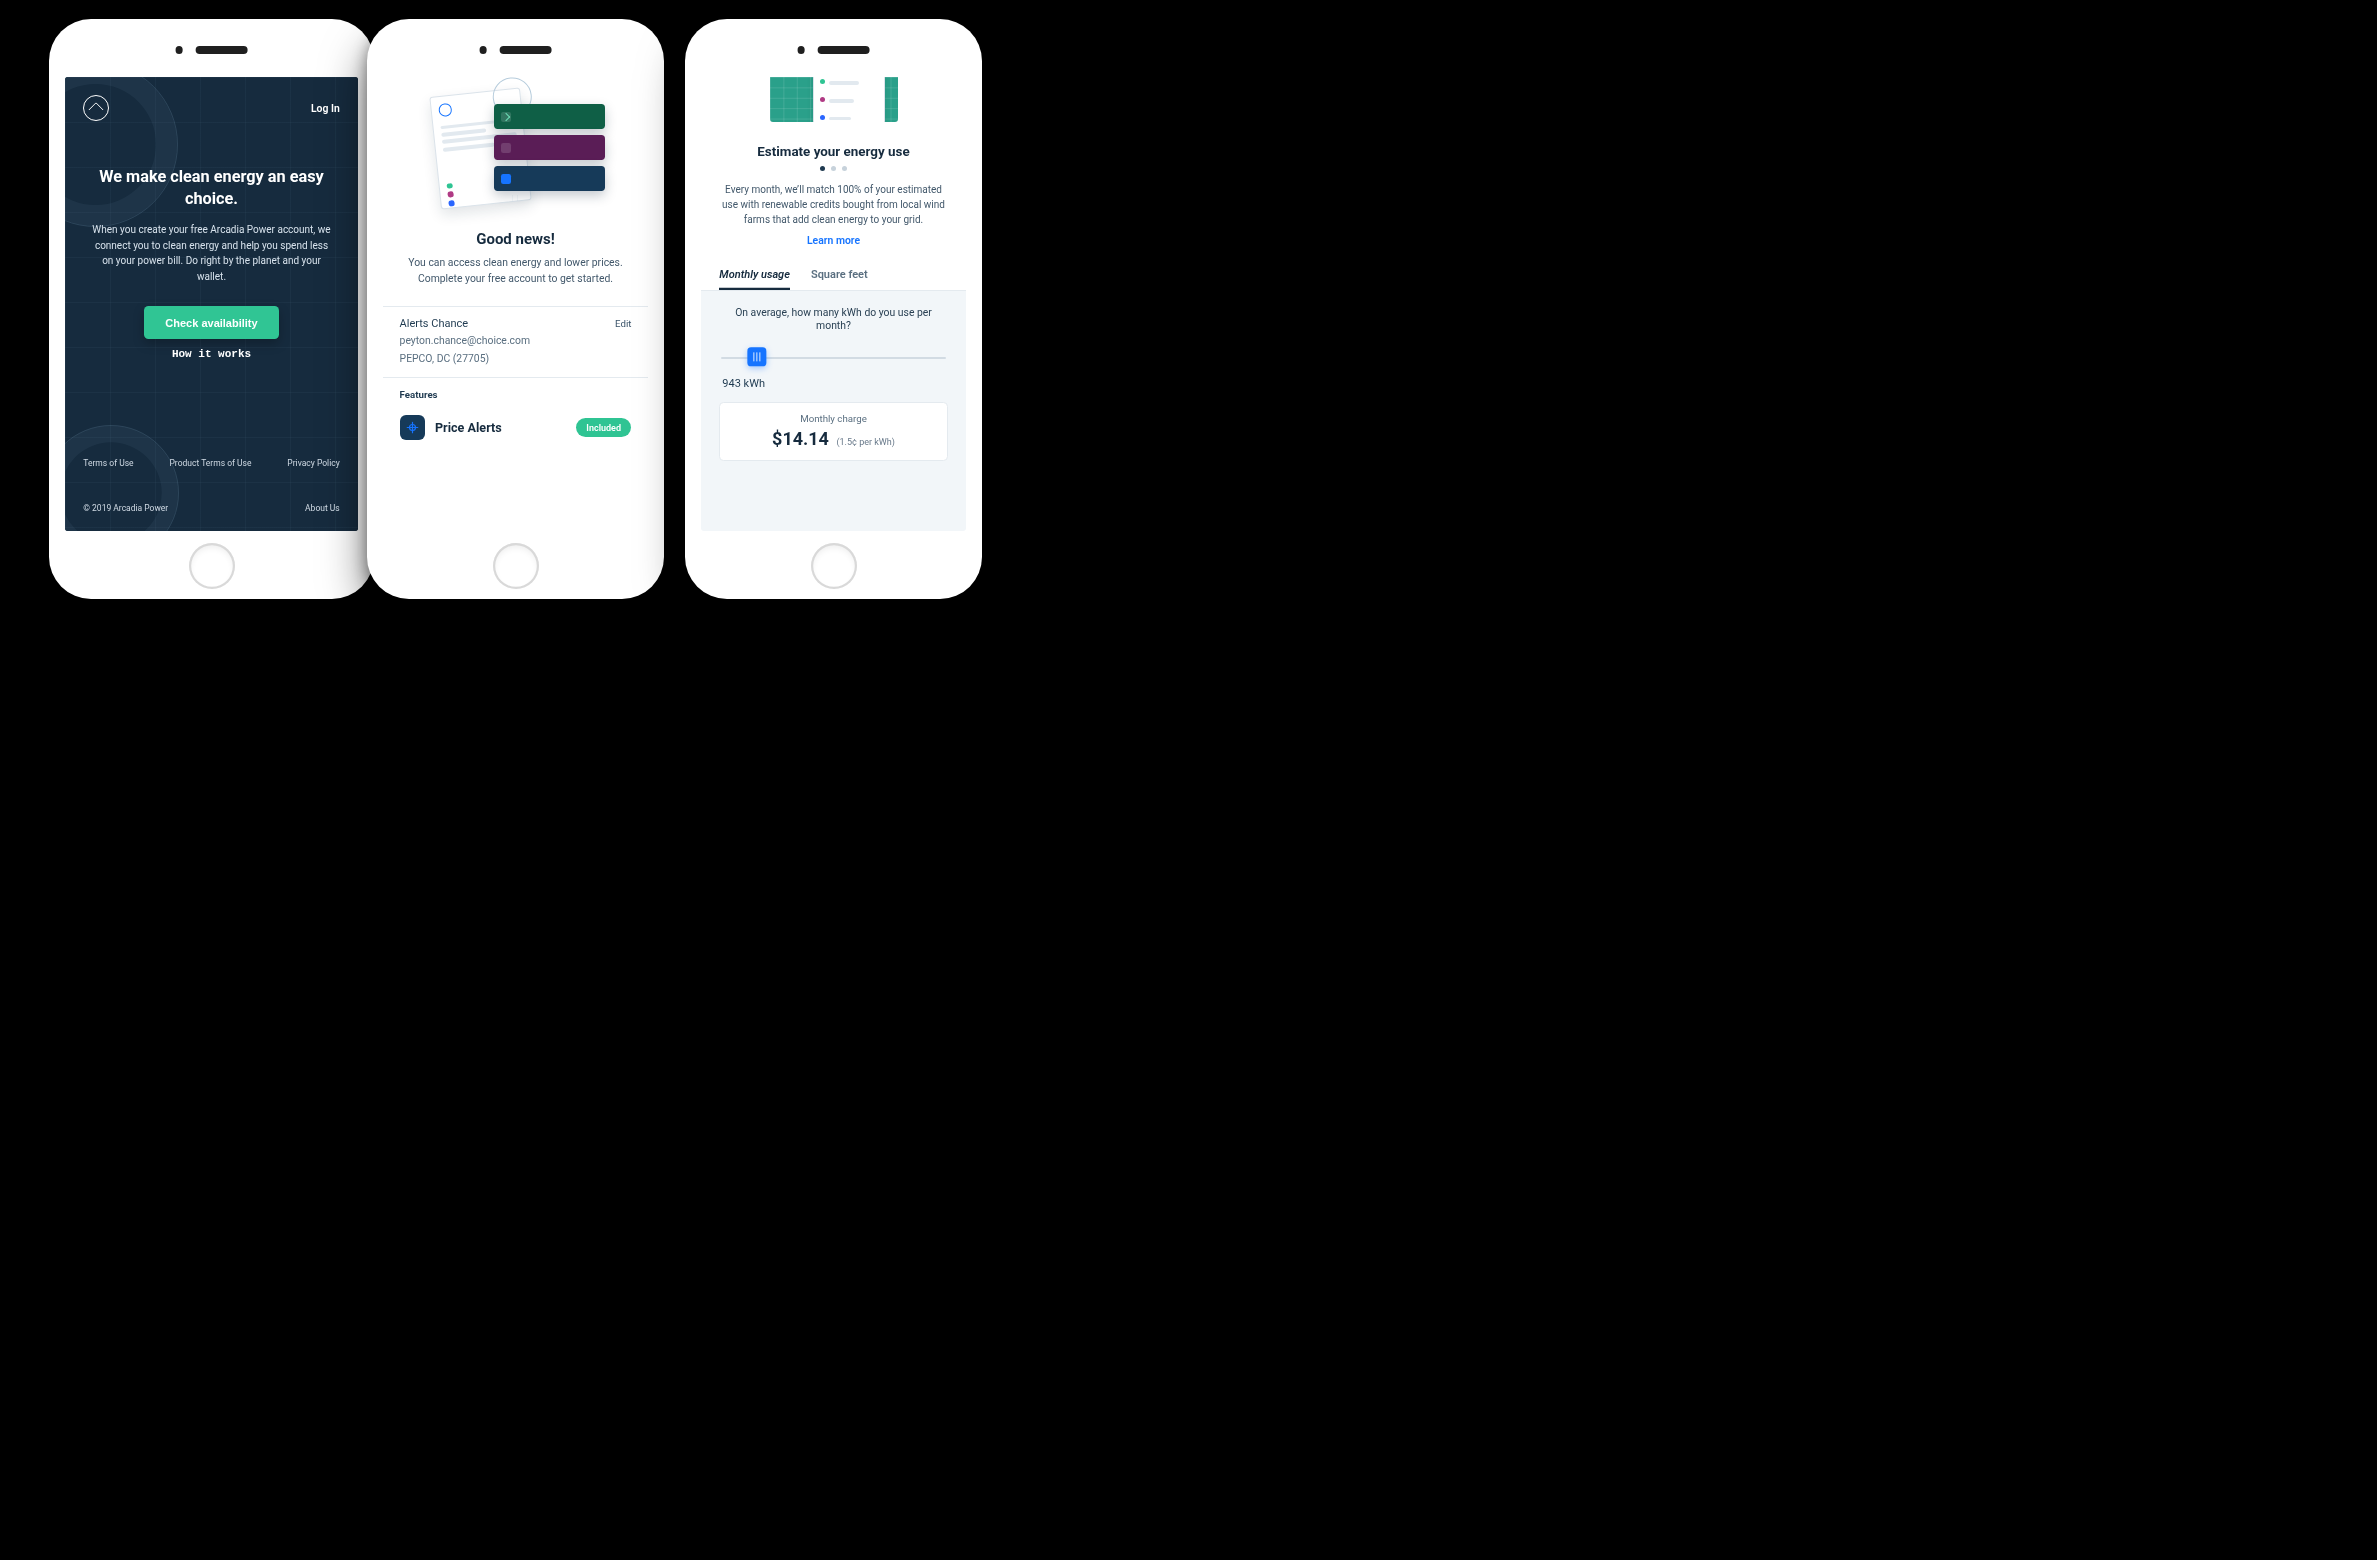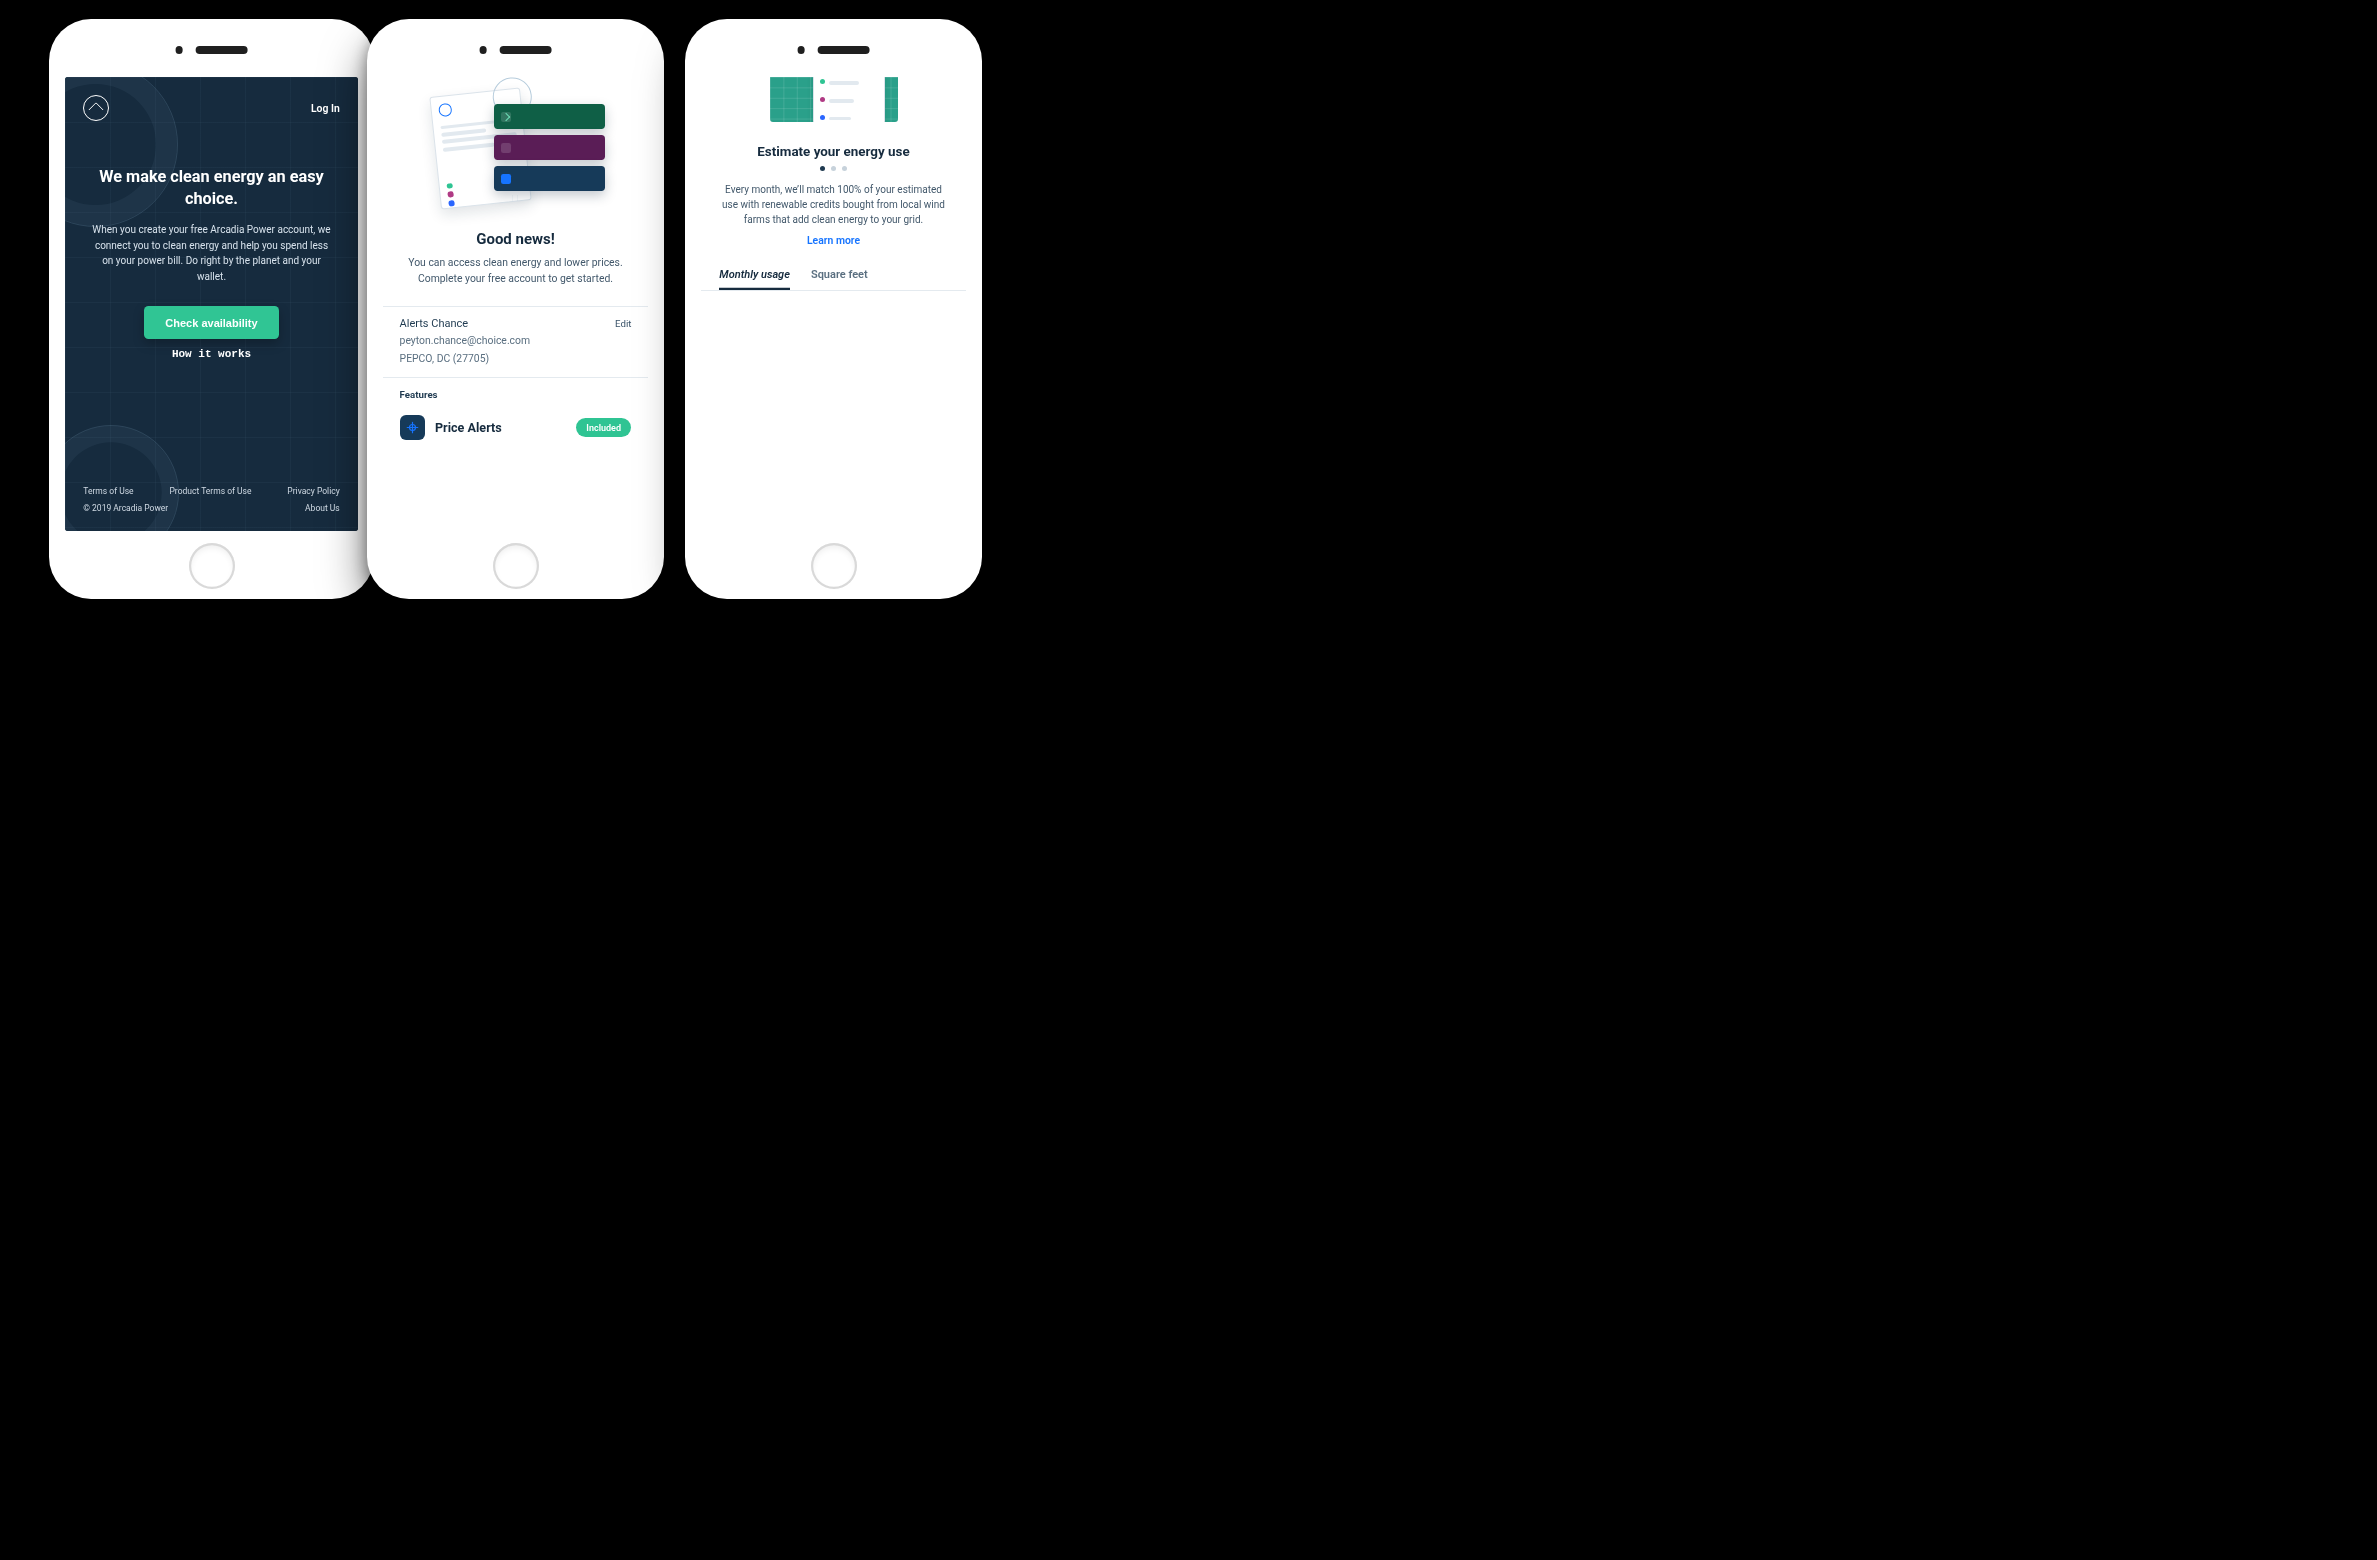--- a/index.html
+++ b/index.html
@@ -33,21 +33,21 @@
 .topbar { display:flex; justify-content:space-between; align-items:center; font-size:10.4px; font-weight:600; }
 .logo { width:24px; height:24px; border:1.9px solid #fff; border-radius:50%; position:relative; display:inline-block; }
 .logo::before { content:""; position:absolute; left:50%; top:58%; width:10.4px; height:10.4px; border:1.9px solid #fff; border-bottom:none; border-right:none; transform:translate(-50%,-50%) rotate(45deg); border-radius:1.5px 0 0 0; }
 
 .hero-title { text-align:center; font-size:16.3px; font-weight:700; line-height:1.35; margin:45px 6px 12px; }
 .hero-body  { text-align:center; font-size:10px; line-height:1.55; margin:0 6px 22px; color:#d7e2ec; }
 .cta { align-self:center; background:#30c594; color:#fff; border:none; border-radius:4.5px; padding:10.4px 21px; font-size:11px; font-weight:600; box-shadow:0 4.5px 10.4px rgba(0,0,0,.25); cursor:pointer; }
 .how { text-align:center; font-size:11px; font-weight:600; margin-top:9px; cursor:pointer;font-family:Liberation Mono, monospace; }
 .footer { margin-top:auto; font-size:8.5px; display:flex; flex-direction:column; gap:7.4px; color:#cfd9e3; }
 .footer-row { display:flex; justify-content:space-between; gap:7.4px; }
-.footer-row span { cursor:pointer; }
+.footer-row span { cursor:pointer;margin-top:28px; }
 
 
 .s2 { background:#fff; color:#162b3e; }
 .illus { height:145px; position:relative; }
 .wave { position:absolute; left:0; right:0; bottom:7.4px; height:34px; background:
   repeating-linear-gradient(90deg, transparent 0 4.5px, rgba(60,120,160,.18) 4.5px 5.2px) ; mask:radial-gradient(6px 3.7px at 50% 50%, #000 98%, transparent 100%); opacity:.35; }
 .paper { position:absolute; left:52px; top:15px; width:89px; height:111px; background:#fff; border:0.7px solid #dbe3ea; border-radius:3px; box-shadow:0 6px 13.4px rgba(20,40,60,.12); transform:rotate(-6deg); }
 .paper .ring { position:absolute; right:-12px; top:-12px; width:37px; height:37px; border:1.5px solid #b6ccdc; border-radius:50%; }
 .paper .brand { position:absolute; left:7.4px; top:7.4px; width:10.4px; height:10.4px; border:1.5px solid #1674ff; border-radius:50%; }
 .paper .bars { position:absolute; left:7.4px; right:7.4px; top:25px; }
@@ -234,18 +234,37 @@
         <span class="on"></span>
         <span></span>
         <span></span>
       </div>
       <div class="eyP">Every month, we’ll match 100% of your estimated use with renewable credits bought from local wind farms that add clean energy to your grid.</div>
       <div class="learn">Learn more</div>
       <div class="tabs">
         <div class="tab on">Monthly usage</div>
         <div class="tab">Square feet</div>
       </div>
+      <div class="panel">
+        <div class="q">On average, how many kWh do you use per month?</div>
+        <div class="slider">
+          <div class="track"></div>
+          <div class="thumb" style="left:16%">
+              <i></i>
+              <i></i>
+              <i></i>
+            </div>
+        </div>
+        <div class="val">943 kWh</div>
+        <div class="chg">
+          <div class="lbl">Monthly charge</div>
+          <div class="amtRow">
+            <span class="amt">$14.14</span>
+            <span class="rate">(1.5¢ per kWh)</span>
+          </div>
+        </div>
+      </div>
     </div>
     <div class="homebtn"></div>
   </div>
 
 </div>
 
 
 </body></html>

